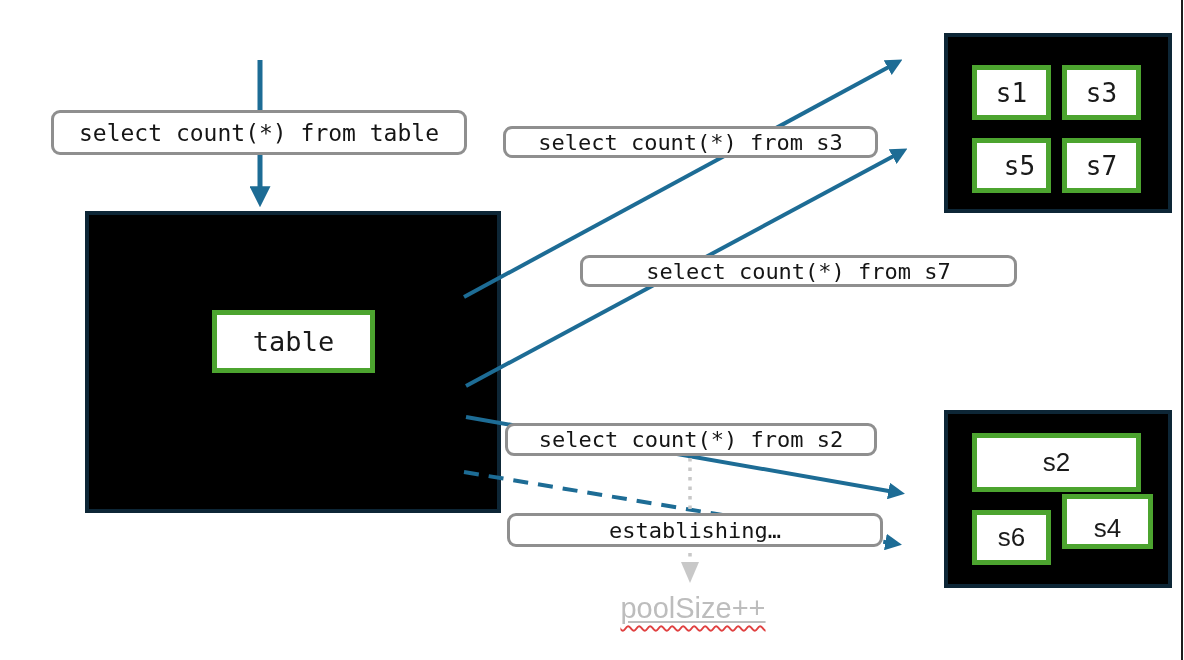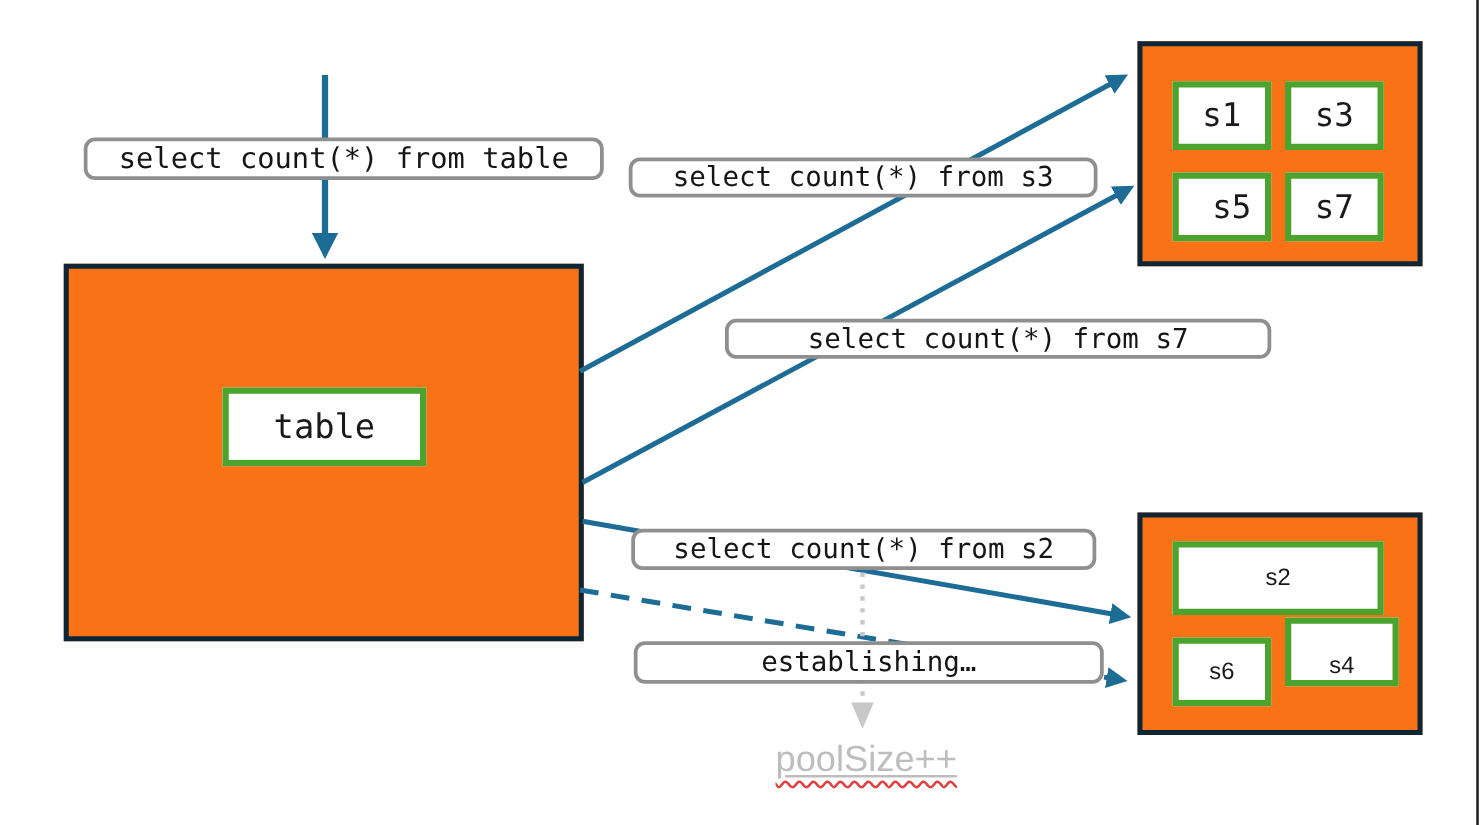--- a/index.html
+++ b/index.html
@@ -8,37 +8,38 @@
     width: 1184px;
     height: 660px;
     background: #ffffff;
     overflow: hidden;
     font-family: "DejaVu Sans Mono", monospace;
   }
 
   
   .node-box {
     position: absolute;
-    background: #f97316;
+    background: #000000;
     border: 4px solid #0D2636;
     box-sizing: border-box;
     z-index: 1;
+    margin-left: 34px;
   }
   .shard {
     position: absolute;
     background: #ffffff;
     border: 5px solid #4CA42F;
     box-sizing: border-box;
     display: flex;
     align-items: center;
     justify-content: center;
     color: #1a1a1a;
   }
   .shard-mono { font-family: "DejaVu Sans Mono", monospace; font-size: 26px; }
-  .shard-sans { font-family: "Liberation Sans", sans-serif; font-size: 19px; }
+  .shard-sans { font-family: "Liberation Sans", sans-serif; font-size: 26px; }
 
   
   #arrow-layer { position: absolute; left: 0; top: 0; z-index: 2; }
 
   
   .callout {
     position: absolute;
     background: #ffffff;
     border: 3px solid #8F8F8F;
     border-radius: 9px;
@@ -131,21 +132,21 @@
     </defs>
     <line x1="260" y1="60" x2="260" y2="201" stroke="#1D6C95" stroke-width="5" marker-end="url(#head-blue)"></line>
     <line x1="464" y1="297" x2="898" y2="62" stroke="#1D6C95" stroke-width="4" marker-end="url(#head-blue)"></line>
     <line x1="466" y1="386" x2="903" y2="151" stroke="#1D6C95" stroke-width="4" marker-end="url(#head-blue)"></line>
     <line x1="466" y1="417" x2="900" y2="493" stroke="#1D6C95" stroke-width="4" marker-end="url(#head-blue)"></line>
     <line x1="464" y1="472" x2="897" y2="544" stroke="#1D6C95" stroke-width="4" stroke-dasharray="15 10" marker-end="url(#head-blue)"></line>
     <line x1="690" y1="458" x2="690" y2="562" stroke="#C8C8C8" stroke-width="3.5" stroke-dasharray="3.5 6"></line>
     <polygon points="681,562 699,562 690,583" fill="#C8C8C8"></polygon>
   </svg>
 
-  <div class="callout callout-main" style="left:51px; top:110px; width:416px; height:34px;margin-left:16px;">
+  <div class="callout callout-main" style="left:51px; top:110px; width:416px; height:45px;">
     <span>select count(*) from table</span>
   </div>
 
 
   <div class="callout callout-front" style="left:503px; top:126px; width:375px; height:32px;">
     <span>select count(*) from s3</span>
   </div>
 
   <div class="callout" style="left:580px; top:255px; width:437px; height:32px;">
     <span>select count(*) from s7</span>

